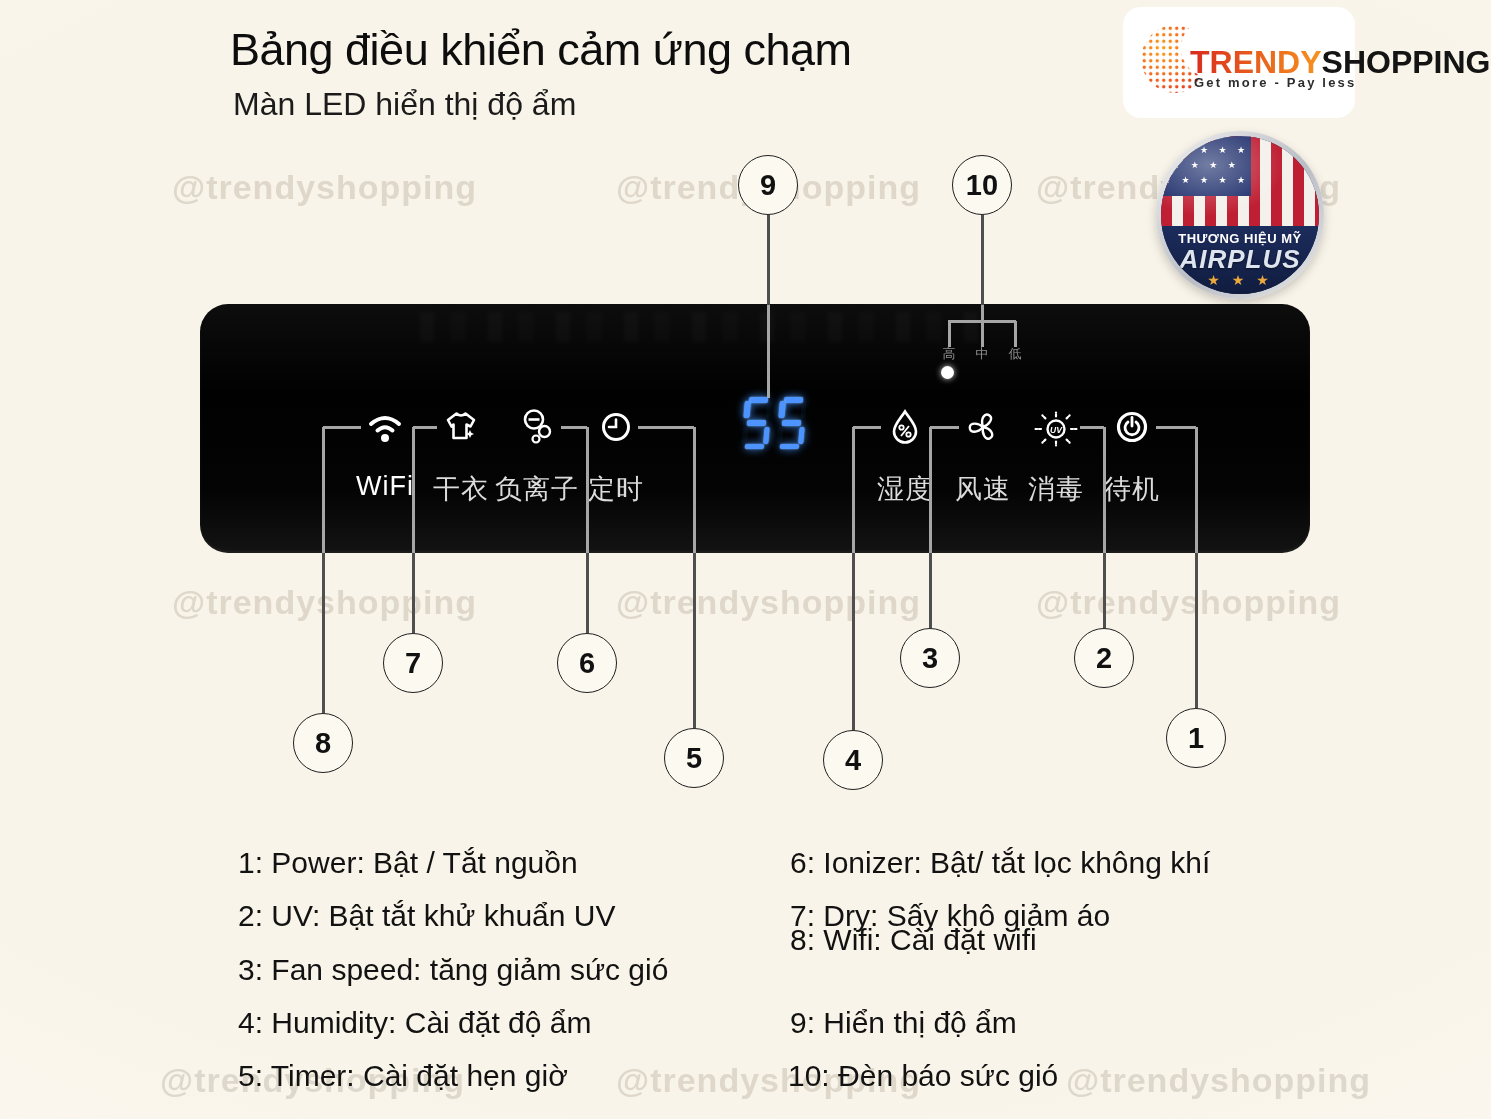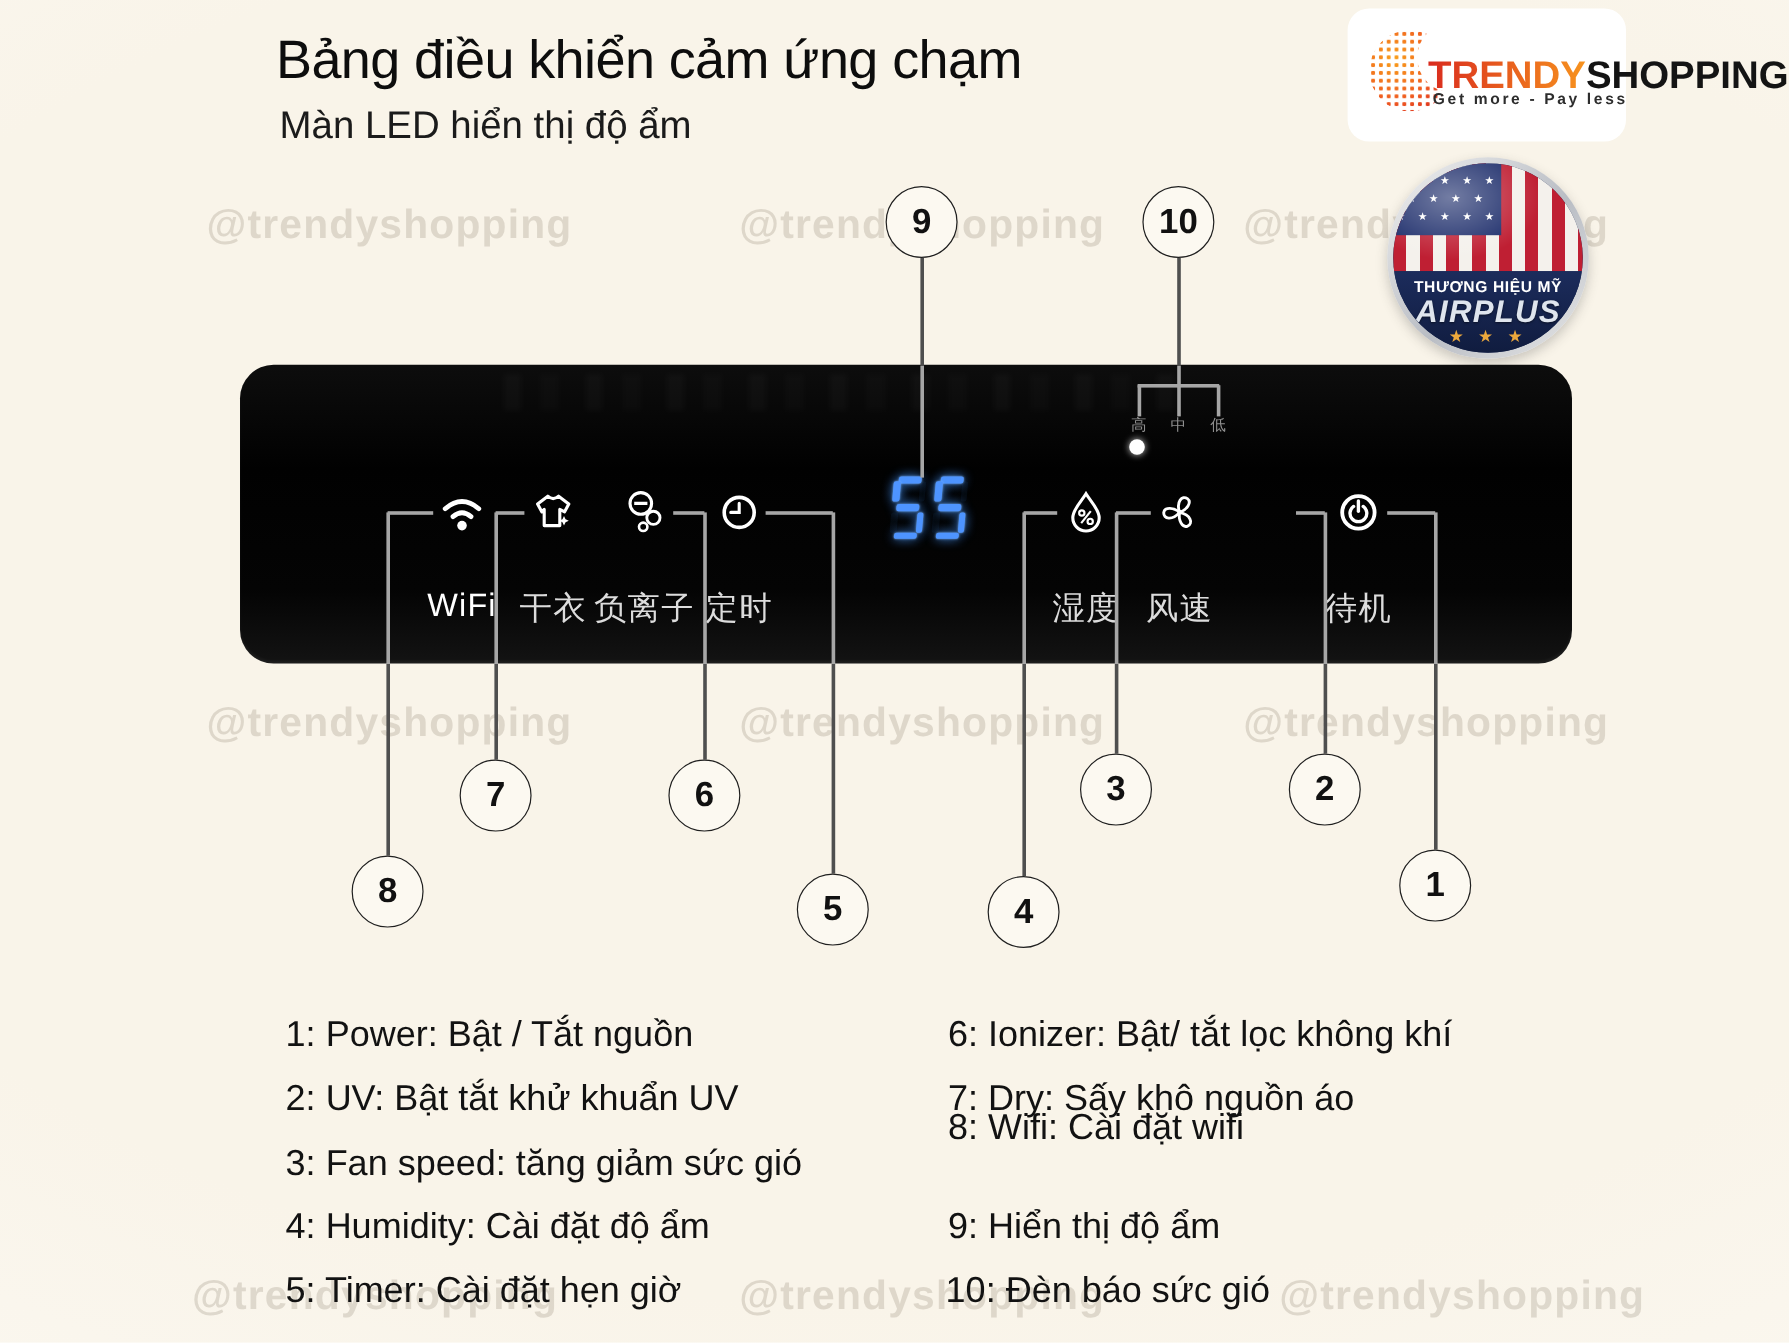--- a/index.html
+++ b/index.html
@@ -43,21 +43,21 @@
          background:radial-gradient(80% 55% at 30% 18%, rgba(255,255,255,0.38), rgba(255,255,255,0) 60%);pointer-events:none;}
   
   .panel{position:absolute;left:200px;top:304px;width:1110px;height:249px;border-radius:28px;
          background:linear-gradient(180deg,#0d0d0d,#010101 35%,#040404 75%,#131313 100%);
          box-shadow:inset 0 -2px 3px rgba(255,255,255,0.06);}
   .ghost{position:absolute;left:420px;top:312px;width:565px;height:30px;opacity:0.55;filter:blur(2px);
          background:repeating-linear-gradient(90deg, rgba(255,255,255,0.05) 0 14px, rgba(255,255,255,0) 14px 30px,
                     rgba(255,255,255,0.03) 30px 46px, rgba(255,255,255,0) 46px 68px);}
   .btn{position:absolute;top:403px;width:90px;height:112px;text-align:center;}
   .btn svg{display:block;margin:0 auto;}
-  .btn .lbl{margin-top:38px;font-size:27px;color:#dcdcdc;letter-spacing:1px;white-space:nowrap;}
+  .btn .lbl{margin-top:20px;font-size:27px;color:#dcdcdc;letter-spacing:1px;white-space:nowrap;}
   .btn .lbl.latin{color:#ffffff;font-weight:400;}
   
   .led{position:absolute;left:743px;top:397px;display:flex;gap:8px;}
   .digit{position:relative;width:27px;height:52px;transform:skewX(-5deg);}
   .seg{position:absolute;border-radius:2px;background:rgba(70,150,255,0.06);}
   .seg-a{left:4px;top:0;width:19px;height:5.5px}
   .seg-g{left:4px;top:23px;width:19px;height:5.5px}
   .seg-d{left:4px;top:46.5px;width:19px;height:5.5px}
   .seg-f{left:0;top:4px;width:5.5px;height:17px}
   .seg-b{right:0;top:4px;width:5.5px;height:17px}
@@ -192,20 +192,37 @@
   </div>
   <div class="btn" style="left:938px">
     <span><svg width="48" height="48" viewBox="0 0 48 48" fill="none" stroke="#fff" stroke-width="2.4" stroke-linecap="round">
           <path d="M24 24 C21 15 26 9.5 30.5 12.5 C34.5 15.5 30 22 24 24 Z"></path>
           <path d="M24 24 C21 15 26 9.5 30.5 12.5 C34.5 15.5 30 22 24 24 Z" transform="rotate(120 24 24)"></path>
           <path d="M24 24 C21 15 26 9.5 30.5 12.5 C34.5 15.5 30 22 24 24 Z" transform="rotate(240 24 24)"></path>
           <circle cx="24" cy="24" r="1.8" fill="#fff" stroke="none"></circle>
         </svg></span>
     <div class="lbl">风速</div>
   </div>
+  <div class="btn" style="left:1011px">
+    <span><svg width="48" height="48" viewBox="0 0 48 48" fill="none" stroke="#fff">
+          <circle cx="24" cy="26" r="8.5" stroke-width="2.4"></circle>
+          <text x="24" y="29.5" font-size="8.5" fill="#fff" stroke="none" text-anchor="middle" font-style="italic" font-weight="bold" font-family="Liberation Sans, sans-serif">UV</text>
+          <g stroke-width="2.2" stroke-linecap="round" stroke-dasharray="2 1.8">
+            <line x1="39" y1="26" x2="44.5" y2="26"></line>
+            <line x1="9" y1="26" x2="3.5" y2="26"></line>
+            <line x1="24" y1="13.5" x2="24" y2="9.5"></line>
+            <line x1="24" y1="38.5" x2="24" y2="42.5"></line>
+            <line x1="34.6" y1="15.4" x2="37.6" y2="12.4"></line>
+            <line x1="13.4" y1="15.4" x2="10.4" y2="12.4"></line>
+            <line x1="34.6" y1="36.6" x2="37.6" y2="39.6"></line>
+            <line x1="13.4" y1="36.6" x2="10.4" y2="39.6"></line>
+          </g>
+        </svg></span>
+    <div class="lbl">消毒</div>
+  </div>
   <div class="btn" style="left:1087px">
     <span><svg width="48" height="48" viewBox="0 0 48 48" fill="none" stroke="#fff" stroke-linecap="round">
           <circle cx="24" cy="24" r="13.5" stroke-width="3.2"></circle>
           <path d="M20 19 a7 7 0 1 0 8 0" stroke-width="2.8"></path>
           <line x1="24" y1="14.5" x2="24" y2="23" stroke-width="2.8"></line>
         </svg></span>
     <div class="lbl">待机</div>
   </div>
 
   <div class="vline" style="left:321.5px;top:427px;height:286px;background:linear-gradient(#a6a6a6 0,#a6a6a6 126px,#4f4f4f 126px)"></div>
@@ -263,18 +280,18 @@
   <div class="callout" style="left:952px;top:155px">
       <span>10</span>
     </div>
 
   <div class="legend-item" style="left:238px;top:846px">1: Power: Bật / Tắt nguồn</div>
   <div class="legend-item" style="left:238px;top:899px">2: UV: Bật tắt khử khuẩn UV</div>
   <div class="legend-item" style="left:238px;top:953px">3: Fan speed: tăng giảm sức gió</div>
   <div class="legend-item" style="left:238px;top:1006px">4: Humidity: Cài đặt độ ẩm</div>
   <div class="legend-item" style="left:238px;top:1059px">5: Timer: Cài đặt hẹn giờ</div>
   <div class="legend-item" style="left:790px;top:846px">6: Ionizer: Bật/ tắt lọc không khí</div>
-  <div class="legend-item" style="left:790px;top:899px">7: Dry: Sấy khô nguồn áo</div>
+  <div class="legend-item" style="left:790px;top:899px">7: Dry: Sấy khô giảm áo</div>
   <div class="legend-item" style="left:790px;top:923px">8: Wifi: Cài đặt wifi</div>
   <div class="legend-item" style="left:790px;top:1006px">9: Hiển thị độ ẩm</div>
   <div class="legend-item" style="left:788px;top:1059px">10: Đèn báo sức gió</div>
 
 </div>
 
 </body></html>

